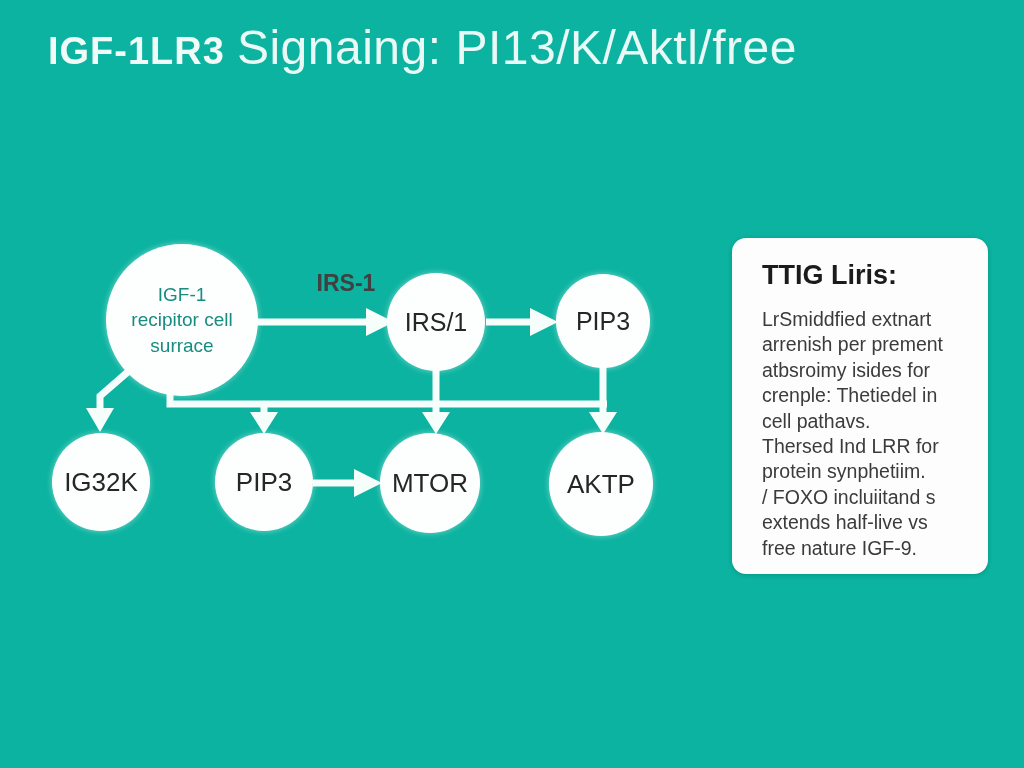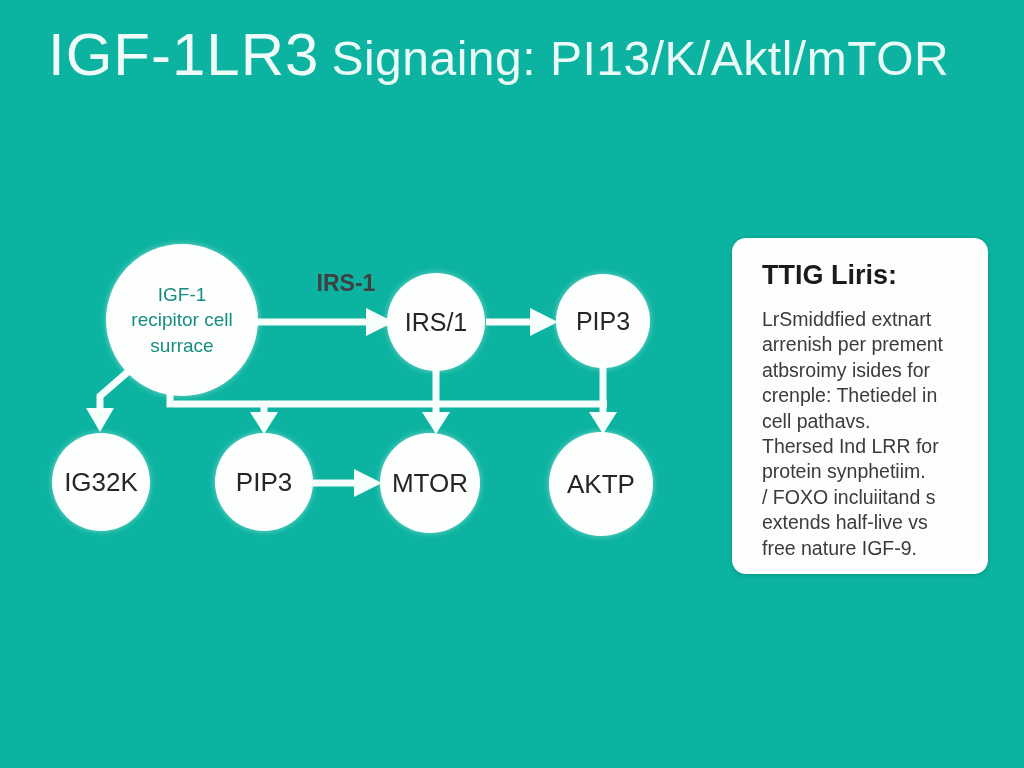--- a/index.html
+++ b/index.html
@@ -9,21 +9,21 @@
     background:#0bb3a0;
     overflow:hidden;
     font-family:"Liberation Sans", sans-serif;
   }
   
   .title{
     position:absolute;left:48px;top:20px;width:960px;
     color:#f0fbf8;white-space:nowrap;
   }
   .title-main{
-    font-size:60px;font-weight:400;letter-spacing:1px;
+    font-size:38px;font-weight:700;letter-spacing:1px;
     vertical-align:baseline;
   }
   .title-rest{
     font-size:48px;font-weight:400;letter-spacing:0.5px;
     margin-left:12px;color:#e9f9f5;
   }
   
   .connectors{position:absolute;left:0;top:0;width:1024px;height:768px;}
   .edge{stroke:#f6fefc;stroke-width:7;fill:none;}
   .head{fill:#f6fefc;stroke:none;}
@@ -69,21 +69,21 @@
     font-size:19.5px;line-height:25.4px;color:#3b3b3b;
     white-space:pre-line;
   }
 </style>
 </head>
 <body>
 
 <div id="stage">
 
   <div class="title">
-    <span class="title-main">IGF-1LR3</span><span class="title-rest">Signaing: PI13/K/Aktl/mTOR</span>
+    <span class="title-main">IGF-1LR3</span><span class="title-rest">Signaing: PI13/K/Aktl/free</span>
   </div>
 
   <svg class="connectors" viewBox="0 0 1024 768">
 
     <g>
       <path class="edge" d="M252,322 L368,322"></path>
       <polygon class="head" points="366,308 394,322 366,336"></polygon>
     </g>
 
     <g>

